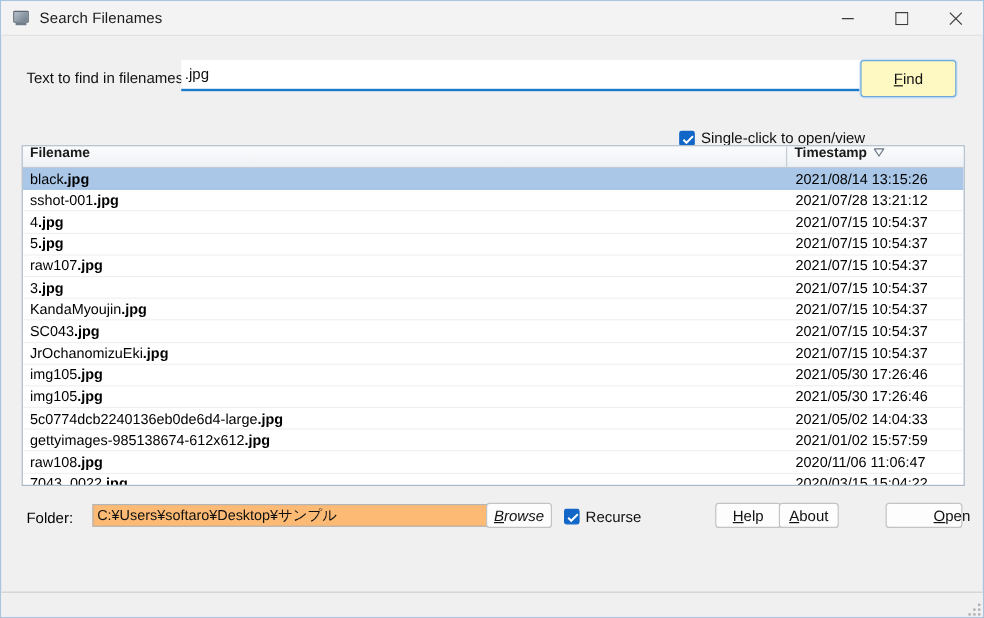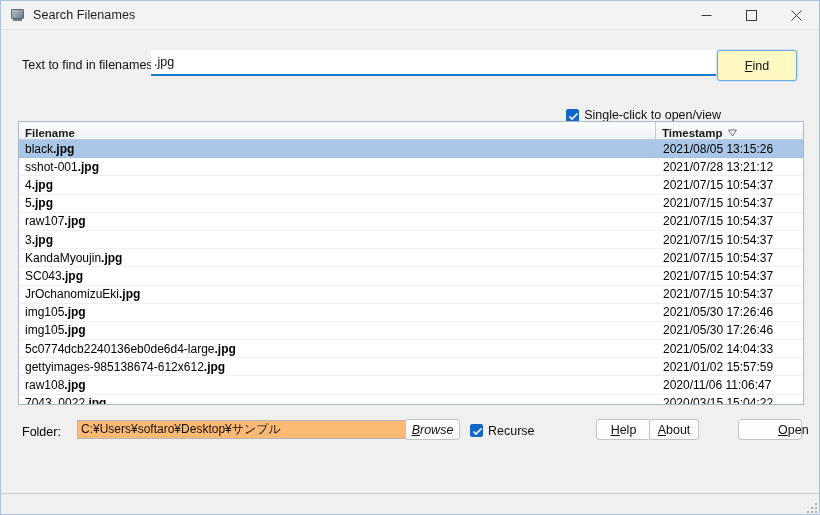--- a/index.html
+++ b/index.html
@@ -177,21 +177,21 @@
     display: flex;
     height: 17px;
     background: linear-gradient(to bottom, #fbfcfd 0%, #eef1f5 100%);
     border-bottom: 1px solid #c3ccd6;
     font-size: 11.5px;
     font-weight: bold;
     color: #1a1a1a;
   }
   .hcell {
     display: flex;
-    align-items: flex-end;
+    align-items: flex-start;
     padding-left: 6px;
     box-sizing: border-box;
     height: 17px;
     position: relative;
   }
   .hcell.name { width: 637px; border-right: 1px solid #c3ccd6; }
   .hcell.time { flex: 1 1 auto; }
   .sort-ind {
     margin-left: 5px;
     display: inline-block;
@@ -365,21 +365,21 @@
           <span class="sort-ind">
             <svg width="9" height="8" viewBox="0 0 9 8">
                 <polyline points="0.5,1 8.5,1 4.5,7 0.5,1" fill="none" stroke="#6b7785" stroke-width="1"></polyline>
               </svg>
           </span>
         </div>
       </div>
       <div class="rows" id="rows">
           <div class="row sel">
             <div class="cell-name"><span>black</span><span class="ext">.jpg</span></div>
-            <div class="cell-time">2021/08/05 13:15:26</div>
+            <div class="cell-time">2021/08/14 13:15:26</div>
           </div>
           <div class="row">
             <div class="cell-name"><span>sshot-001</span><span class="ext">.jpg</span></div>
             <div class="cell-time">2021/07/28 13:21:12</div>
           </div>
           <div class="row">
             <div class="cell-name"><span>4</span><span class="ext">.jpg</span></div>
             <div class="cell-time">2021/07/15 10:54:37</div>
           </div>
           <div class="row">

